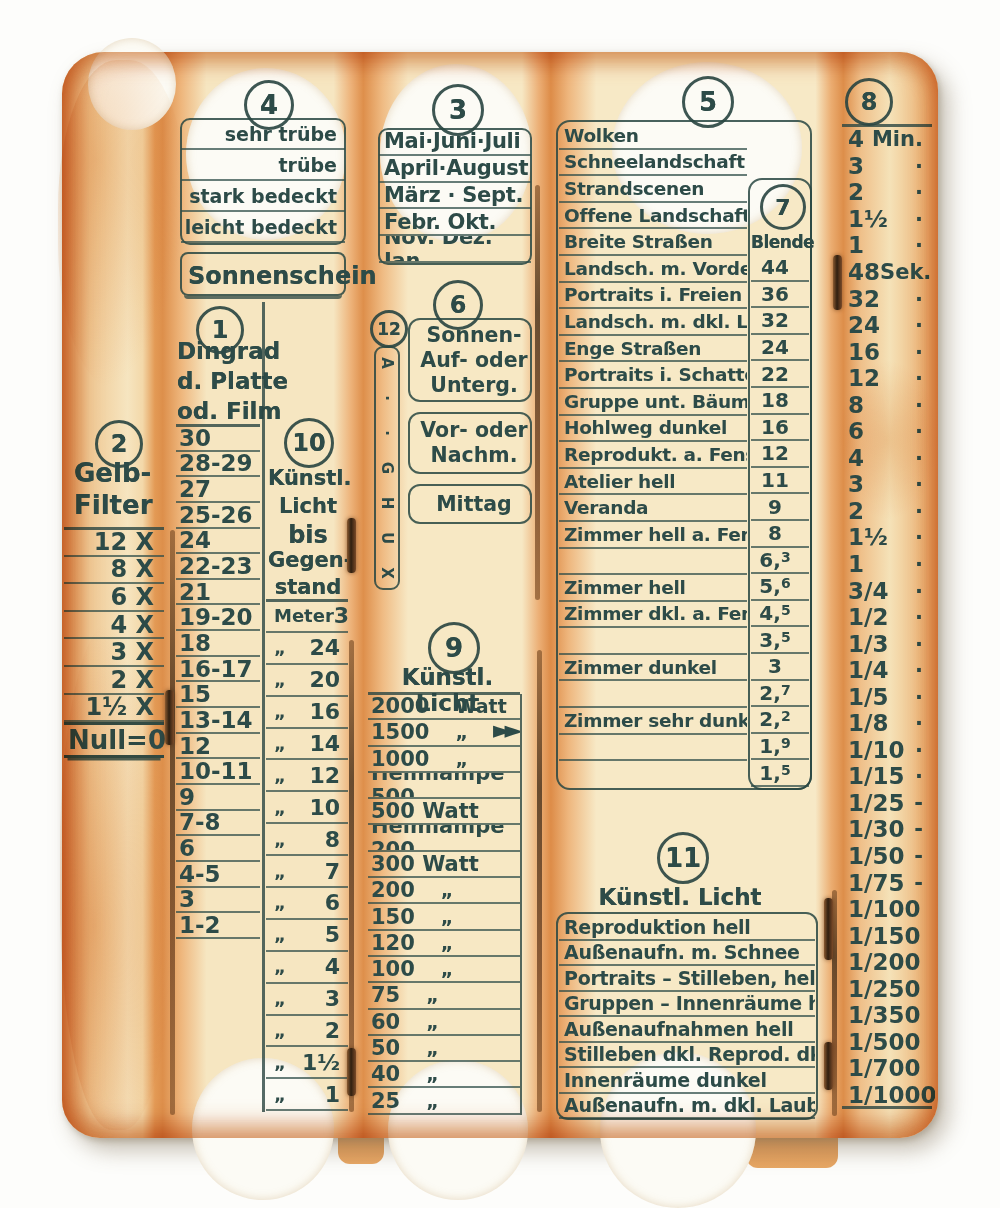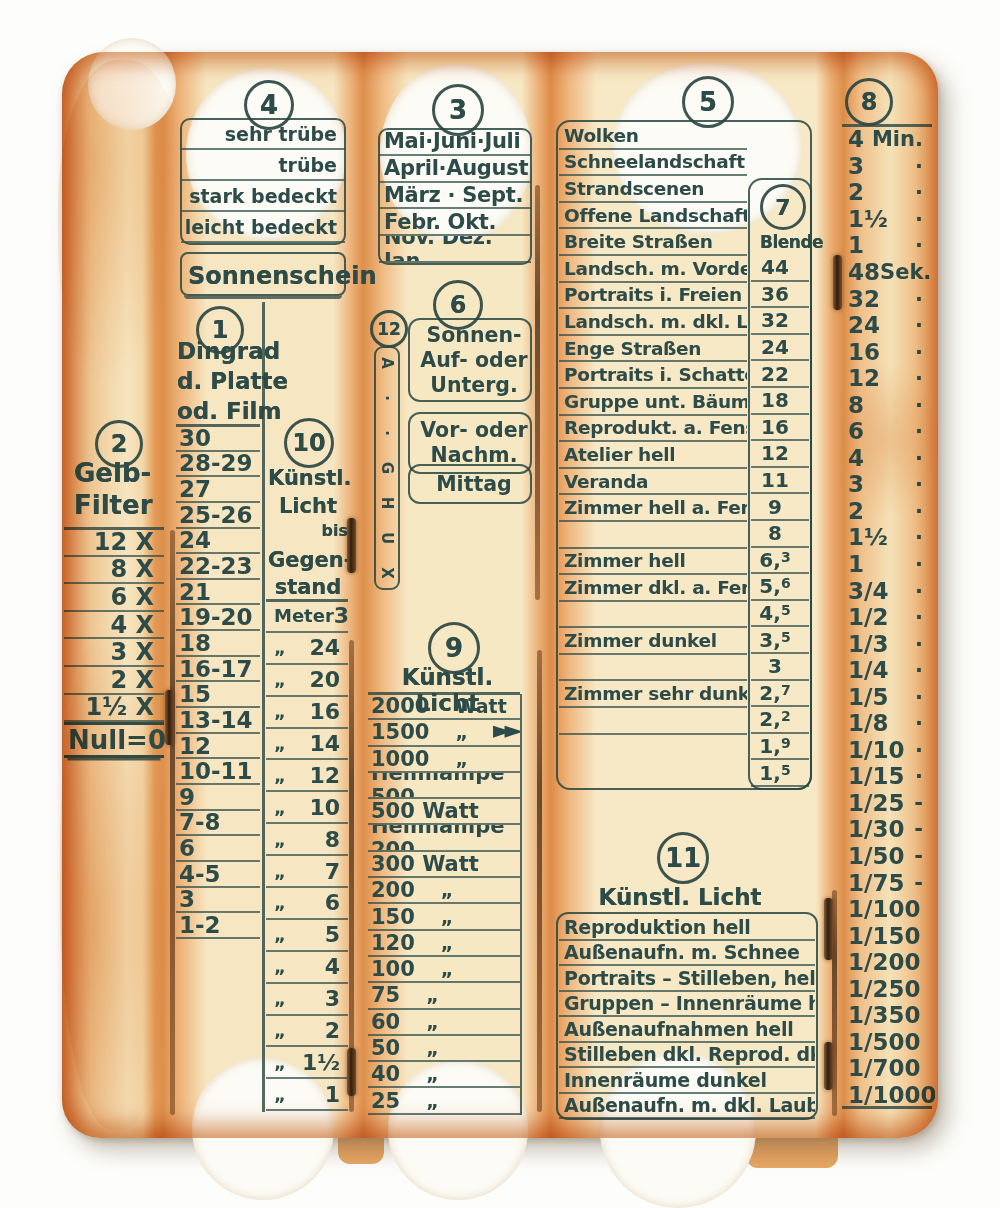--- a/index.html
+++ b/index.html
@@ -220,21 +220,21 @@
         <span>1-2</span>
       </div>
     </div>
   <div class="vline" style="left:262px;top:302px;height:810px;"></div>
 
   <div class="badge" style="left:284px;top:418px;width:44px;height:44px;font-size:24px;">
       <span>10</span>
     </div>
   <div class="txt z" style="left:268px;top:466px;width:80px;text-align:center;font-size:21px;">Künstl.</div>
   <div class="txt z" style="left:268px;top:494px;width:80px;text-align:center;font-size:21px;">Licht</div>
-  <div class="txt z" style="left:268px;top:521px;width:80px;text-align:right;font-size:16px;">bis</div>
+  <div class="txt z" style="left:268px;top:521px;width:80px;text-align:center;font-size:24px;">bis</div>
   <div class="txt z" style="left:268px;top:548px;width:80px;text-align:center;font-size:21px;">Gegen-</div>
   <div class="txt z" style="left:268px;top:575px;width:80px;text-align:center;font-size:21px;">stand</div>
   <div class="hline" style="left:266px;top:599px;width:82px;"></div>
   <div class="list dist-rows" style="left:266px;top:601px;width:82px;">
 
   <div class="row">
       <span class="dm">Meter</span>
       <span class="dv">30</span>
     </div>
       <div class="row">
@@ -343,21 +343,21 @@
 
   <span>Sonnen-</span>
       <span>Auf- oder</span>
       <span>Unterg.</span>
     </div>
   <div class="obox day-box" style="left:408px;top:412px;width:124px;height:62px;">
 
   <span>Vor- oder</span>
       <span>Nachm.</span>
     </div>
-  <div class="obox day-box" style="left:408px;top:464px;width:124px;height:40px;">
+  <div class="obox day-box" style="left:408px;top:484px;width:124px;height:40px;">
 
   <span>Mittag</span>
     </div>
 
   <div class="badge" style="left:428px;top:622px;width:46px;height:46px;font-size:26px;">
       <span>9</span>
     </div>
   <div class="txt z" style="left:370px;top:664px;width:155px;text-align:center;font-size:23px;">Künstl. Licht</div>
   <div class="hline" style="left:368px;top:692px;width:152px;"></div>
   <div class="list watt-rows" style="left:368px;top:694px;width:152px;border-right:2.5px solid rgba(42,70,66,.8);">
@@ -477,20 +477,23 @@
       <div class="row">
         <span>Enge Straßen</span>
       </div>
       <div class="row">
         <span>Portraits i. Schatten</span>
       </div>
       <div class="row">
         <span>Gruppe unt. Bäumen</span>
       </div>
       <div class="row">
+        <span>Hohlweg dunkel</span>
+      </div>
+      <div class="row">
         <span>Reprodukt. a. Fenster</span>
       </div>
       <div class="row">
         <span>Atelier hell</span>
       </div>
       <div class="row">
         <span>Veranda</span>
       </div>
       <div class="row">
         <span>Zimmer hell a. Fenster</span>
@@ -518,21 +521,21 @@
       </div>
       <div class="row">
         <span></span>
       </div>
     </div>
 
   <div class="obox" style="left:748px;top:178px;width:64px;height:612px;border-radius:14px;"></div>
   <div class="badge" style="left:760px;top:184px;width:40px;height:40px;font-size:22px;">
       <span>7</span>
     </div>
-  <div class="txt z" style="left:751px;top:232px;font-size:17px;letter-spacing:-.5px;padding-left:9px;">Blende</div>
+  <div class="txt z" style="left:751px;top:232px;font-size:17px;letter-spacing:-.5px;">Blende</div>
   <div class="list blende-rows" style="left:751px;top:255px;width:58px;">
 
   <div class="row">
       <span>44</span>
         <sup></sup>
     </div>
       <div class="row">
       <span>36</span>
         <sup></sup>
     </div>

